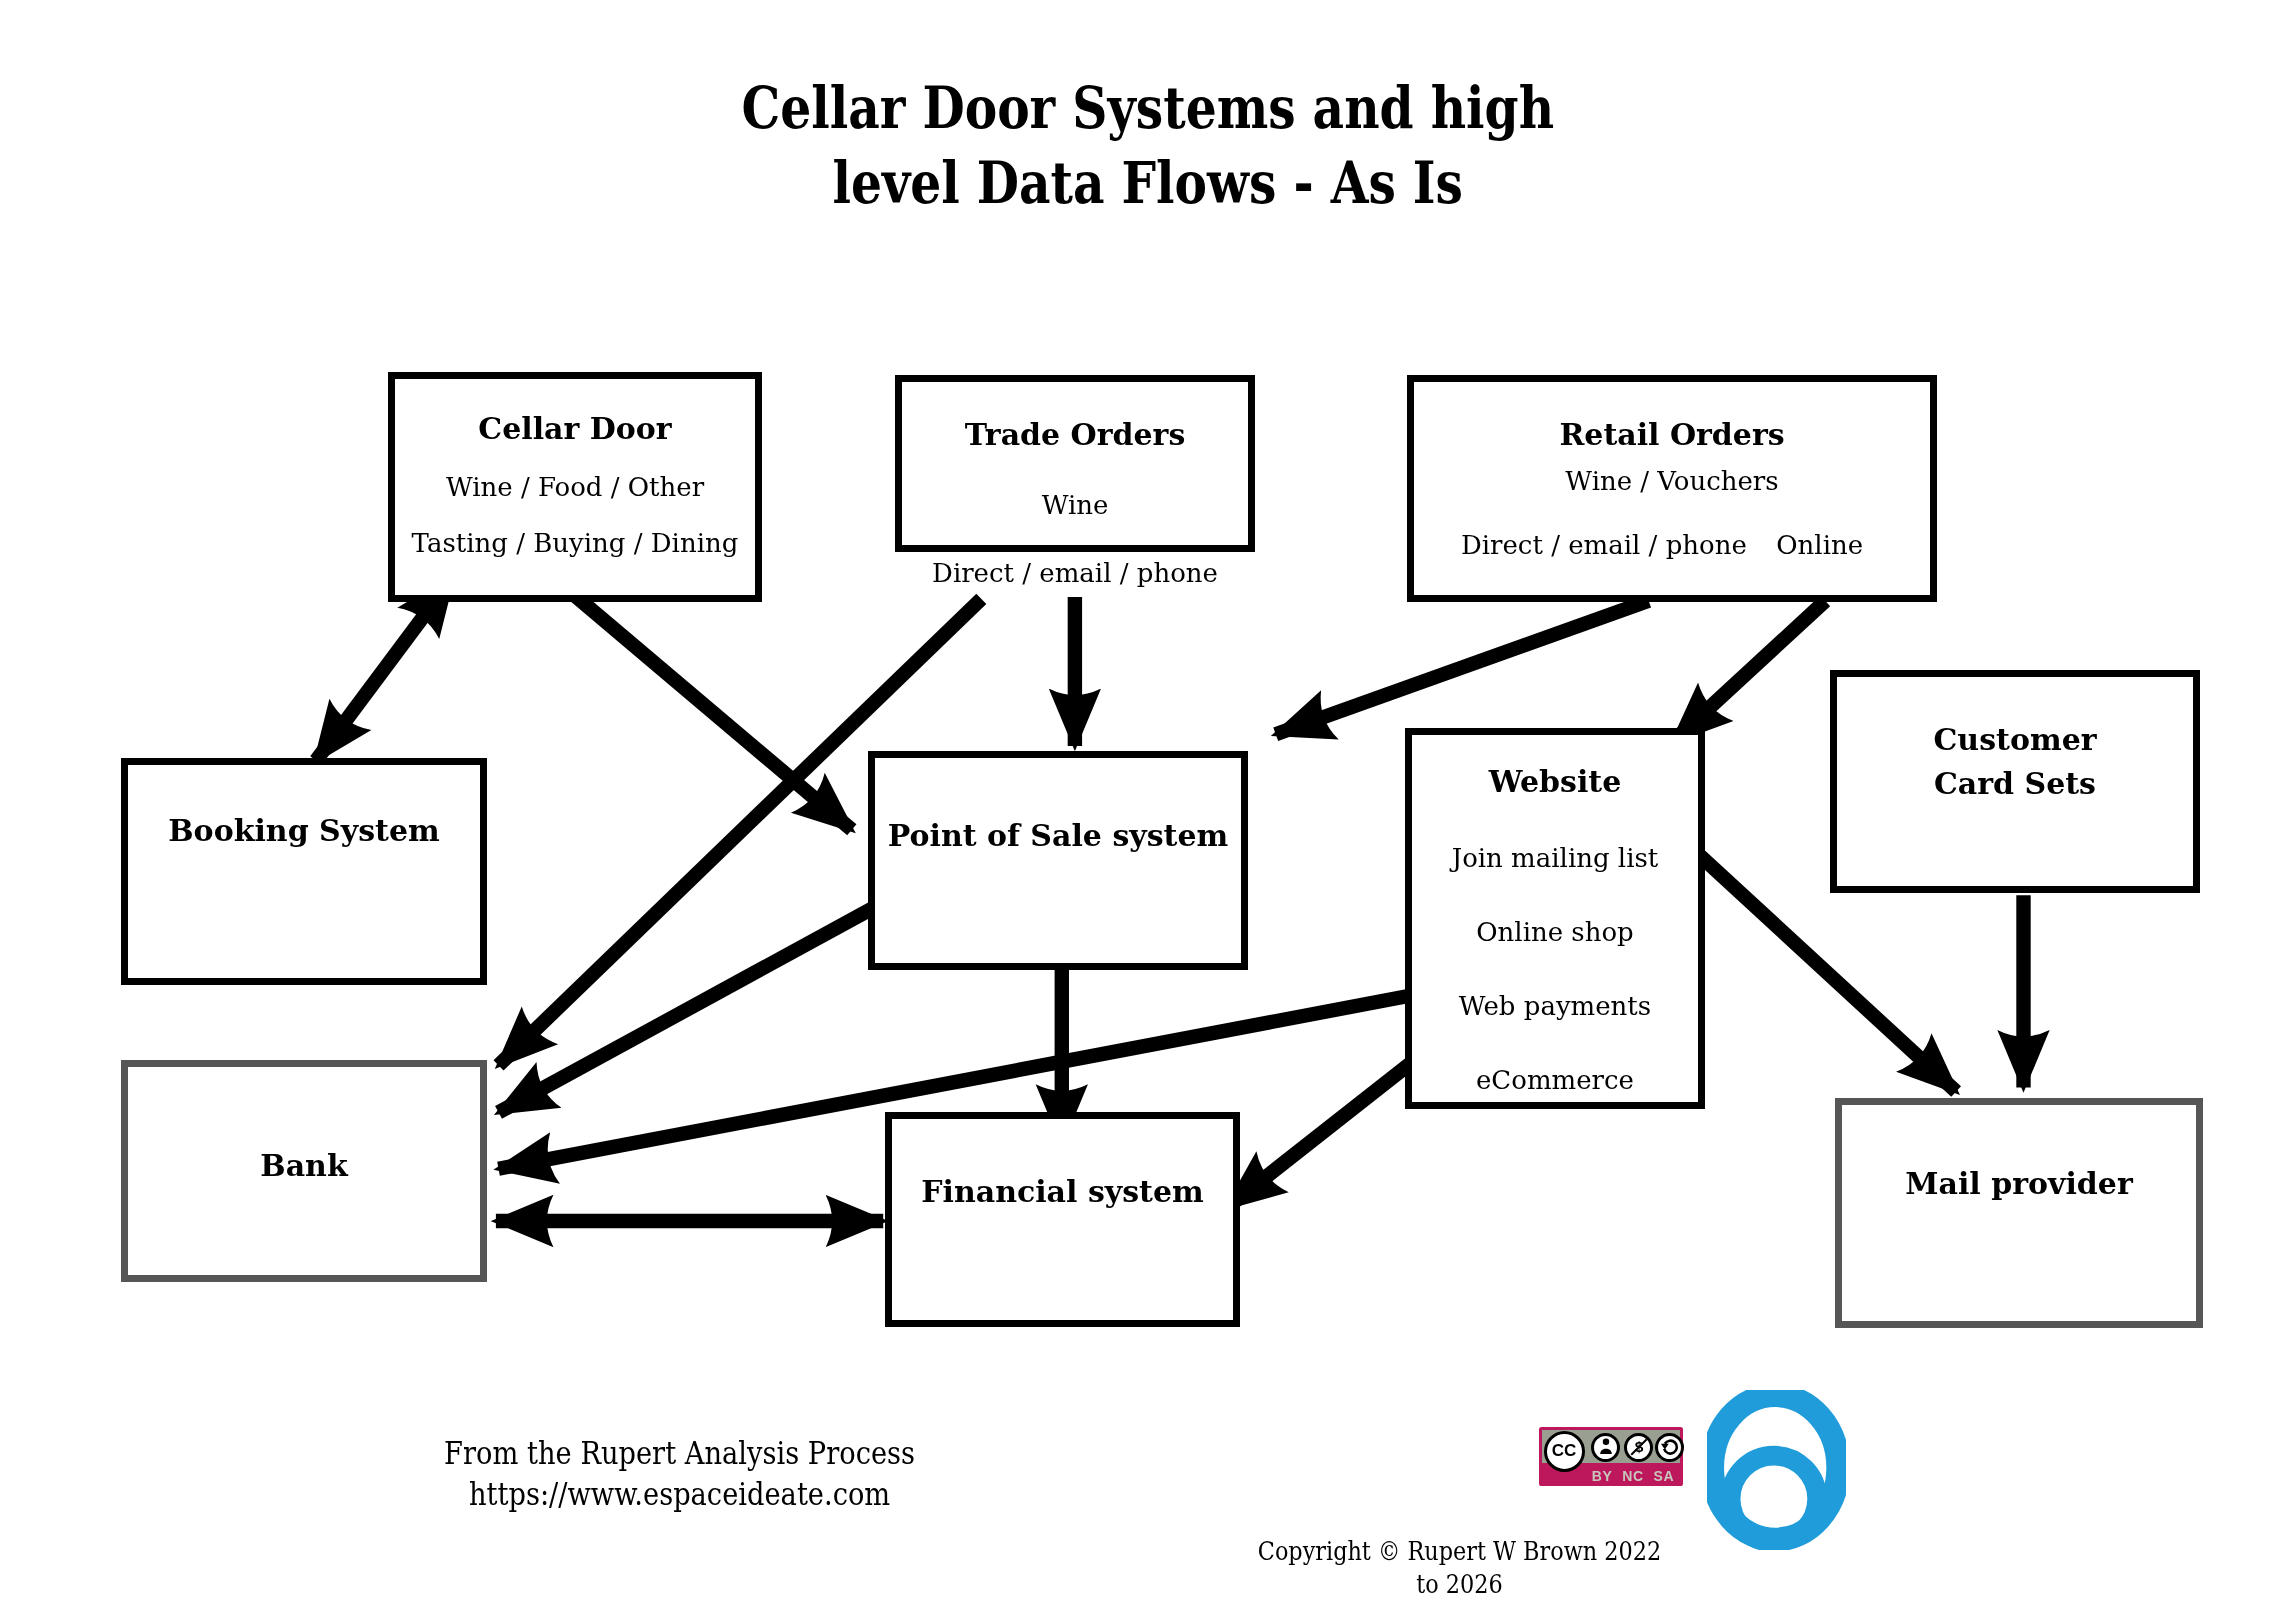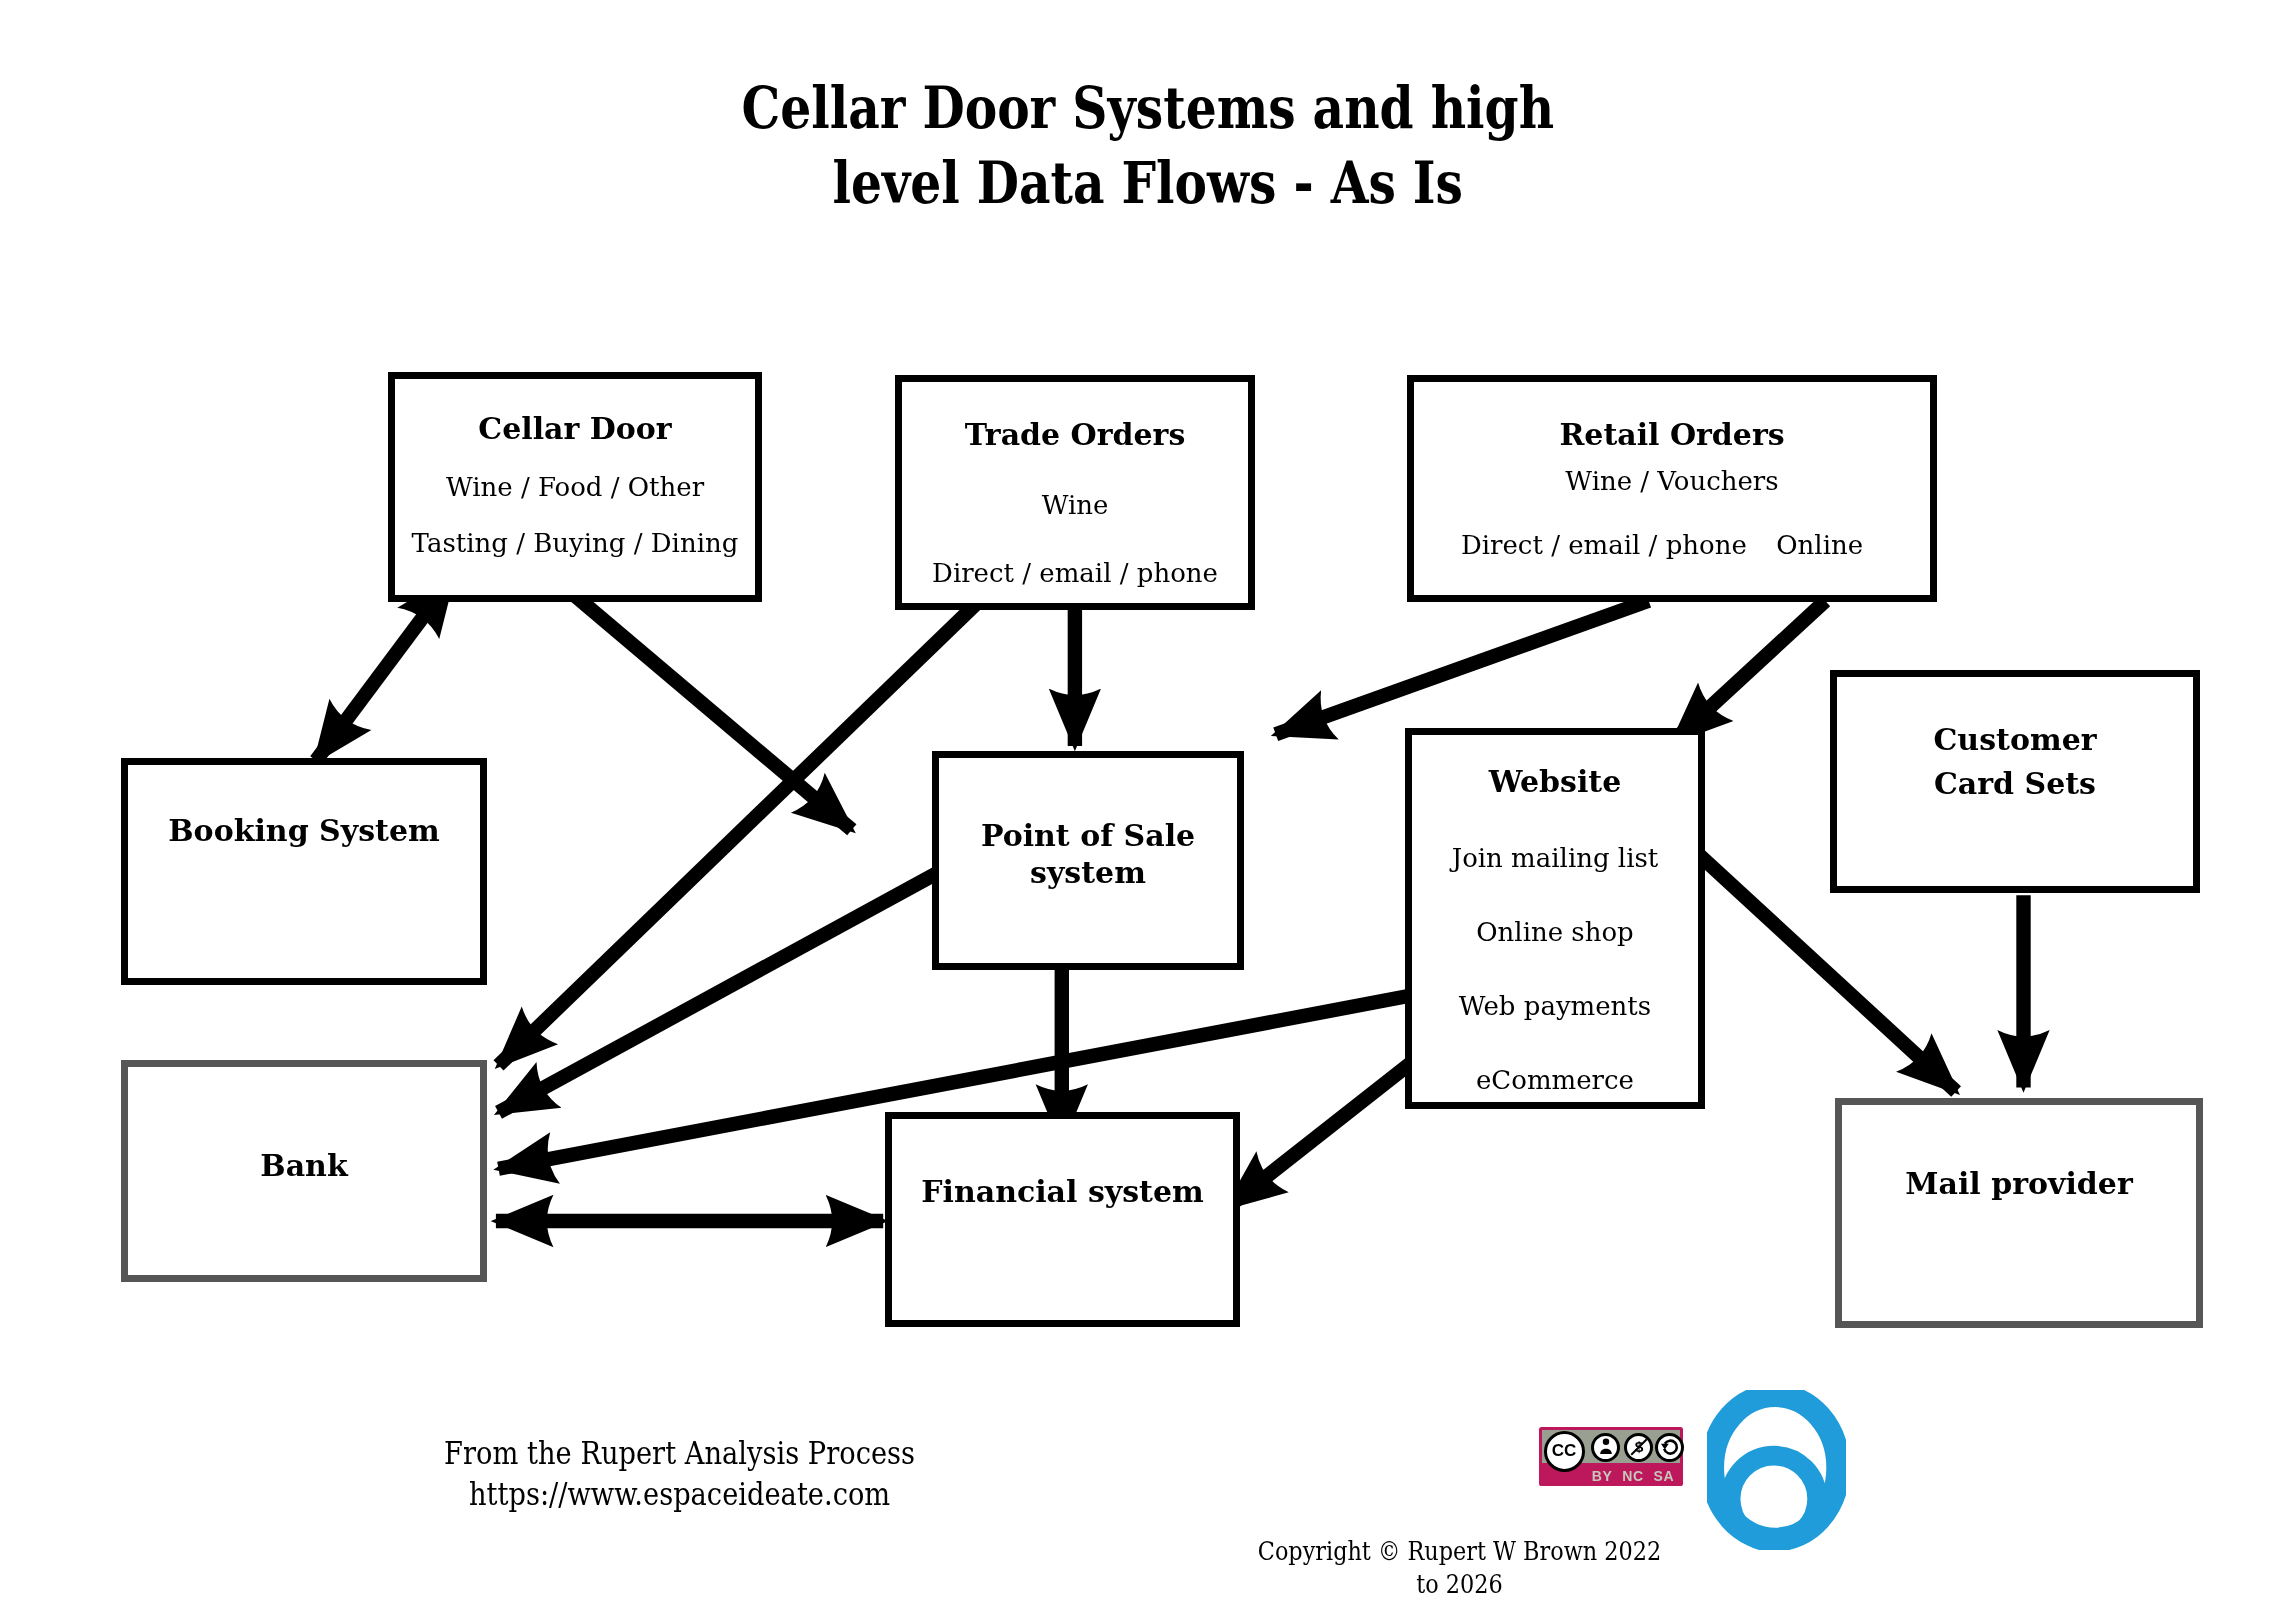--- a/index.html
+++ b/index.html
@@ -47,32 +47,32 @@
     white-space: pre-line;
   }
   .box-line {
     font-size: 26px;
     line-height: 31px;
   }
 
   
   .b-cellar    { left: 388px;  top: 372px;  width: 374px; height: 230px; padding-top: 31px; }
   .b-cellar    .box-line { margin-top: 25px; }
-  .b-trade     { left: 895px; top: 375px;  width: 360px; height: 235px; padding-top: 34px; }
+  .b-trade     { left: 895px; top: 375px;  width: 360px; height: 177px; padding-top: 34px; }
   .b-trade     .box-line { margin-top: 37px; }
   .b-retail    { left: 1407px; top: 375px;  width: 530px; height: 227px; padding-top: 34px; }
   .b-retail    .box-line { margin-top: 13px; }
   .retail-bottom-row {
     position: absolute; left: 7.9px; right: 7.9px; bottom: 34px;
     display: flex; justify-content: space-between;
     padding: 0 59px 0 39px;
     font-size: 26px; line-height: 31px;
   }
   .b-booking   { left: 121px;  top: 758px; width: 366px; height: 227px; padding-top: 47px; }
-  .b-pos       { left: 932px; top: 751px; width: 312px; height: 219px; padding-top: 59px; }
+  .b-pos       { left: 868px; top: 751px; width: 380px; height: 219px; padding-top: 59px; }
   .b-website   { left: 1405px; top: 728px; width: 300px; height: 381px; padding-top: 27.5px; }
   .b-website   .box-line { margin-top: 43px; }
   .b-cards     { left: 1830px; top: 670px; width: 370px; height: 223px; padding-top: 41px; }
   .b-cards     .box-title { line-height: 44px; }
   .b-bank      { left: 121px;  top: 1060px; width: 366px; height: 222px; padding-top: 80px; }
   .b-financial { left: 885px; top: 1112px; width: 355px; height: 215px; padding-top: 54px; }
   .b-mail      { left: 1835px; top: 1098px; width: 368px; height: 230px; padding-top: 60px; }
 
   .footer-source {
     position: absolute; left: 353px; top: 1433px; width: 654px;

